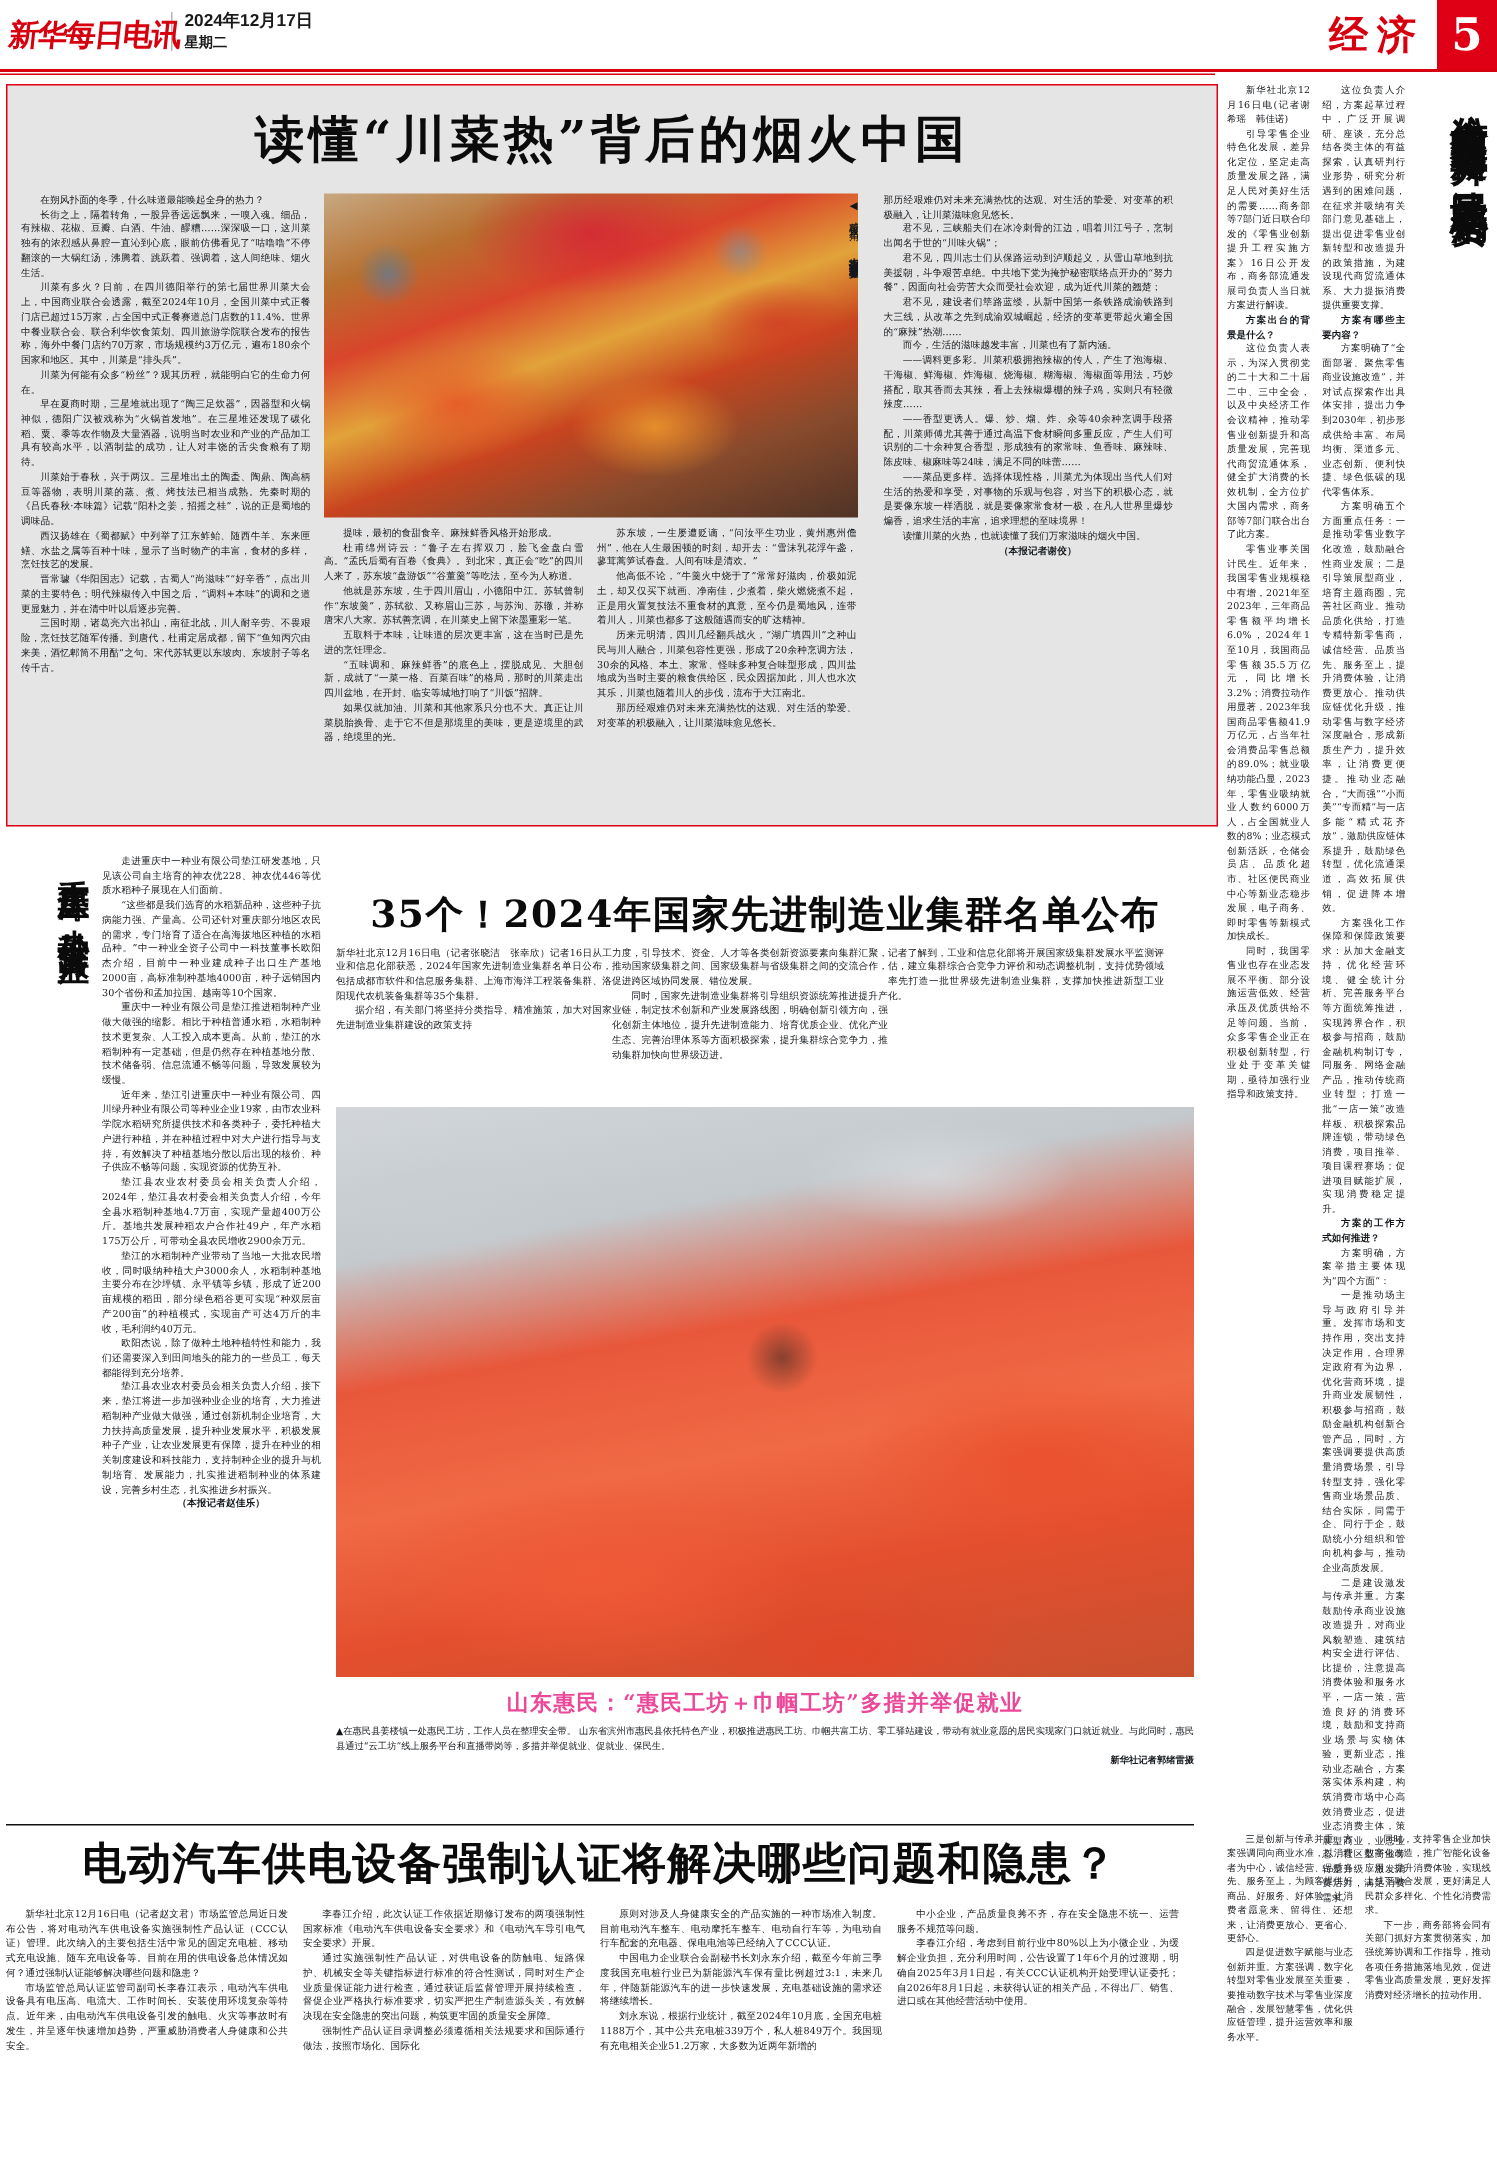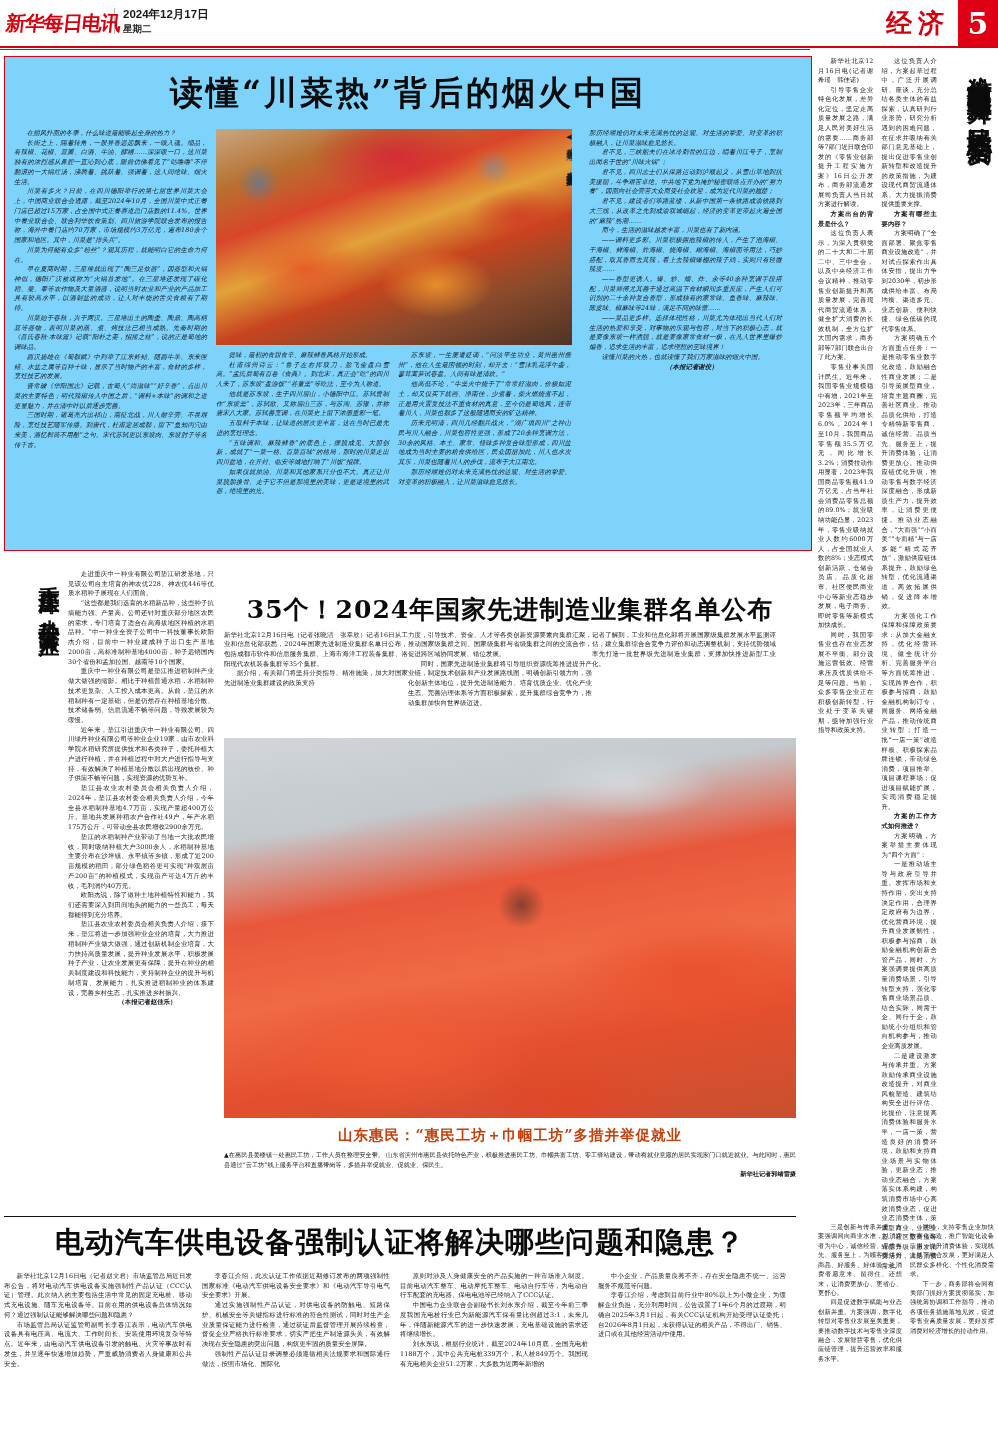--- a/index.html
+++ b/index.html
@@ -66,35 +66,35 @@
   }
   .col-text p{margin:0 0 0 0;text-indent:2em;}
   .col-text p.noind{text-indent:0;}
   .col-text p.sub{font-weight:bold;}
   .byline{text-align:center;font-weight:bold;}
 
   
   .lead-box{
     position:absolute;left:4px;top:56px;width:808px;height:495px;
     border:1.6px solid #e00016;box-sizing:border-box;
-    background:#7dd3fc;
+    background:#e5e5e5;
   }
   .lead-headline{
     text-align:center;
     font-family:"DejaVu Serif","Liberation Serif",serif;
     font-weight:bold;
     font-size:33px;
     letter-spacing:3px;
     color:#0b0b0b;
     margin-top:18px;
     line-height:1.1;
   }
   .lead-body{
     position:absolute;left:9px;top:72px;right:9px;bottom:8px;
-    display:flex;gap:9px;font-style:italic;
+    display:flex;gap:9px;
   }
   .lead-col{width:193px;}
   .lead-mid{width:364px;position:relative;}
   .photo-main{
     width:356px;height:216px;
     background:
       linear-gradient(160deg,#c7a882 0%,#b8702f 18%,#d9452a 33%,#e2a33a 48%,#c8441f 62%,#8a4b2c 78%,#4f3326 100%);
     position:relative;overflow:hidden;
     border:0;
   }
@@ -178,21 +178,21 @@
       radial-gradient(ellipse 200px 90px at 30% 82%,rgba(240,90,55,.95),transparent 72%),
       radial-gradient(ellipse 170px 80px at 82% 62%,rgba(235,80,45,.9),transparent 72%),
       radial-gradient(ellipse 160px 70px at 60% 96%,rgba(225,70,40,.9),transparent 72%),
       radial-gradient(ellipse 120px 56px at 12% 18%,rgba(200,205,210,.85),transparent 72%),
       radial-gradient(ellipse 130px 50px at 70% 12%,rgba(215,220,224,.8),transparent 72%),
       radial-gradient(circle 34px at 52% 44%,rgba(55,40,35,.55),transparent 70%);
   }
   .sd-caption{
     position:absolute;left:224px;top:1126px;width:572px;text-align:center;
     font-family:"DejaVu Serif","Liberation Serif",serif;
-    font-weight:bold;font-size:14.5px;letter-spacing:1px;color:#c2410c;
+    font-weight:bold;font-size:14.5px;letter-spacing:1px;color:#ec4899;
   }
   .sd-credit{
     position:absolute;left:224px;top:1150px;width:572px;
     font-family:"DejaVu Serif","Liberation Serif",serif;
     font-size:6.2px;line-height:1.55;color:#14181c;text-align:justify;
   }
   .sd-credit .who{text-align:right;font-weight:bold;display:block;}
 
   
   .ev-rule{

